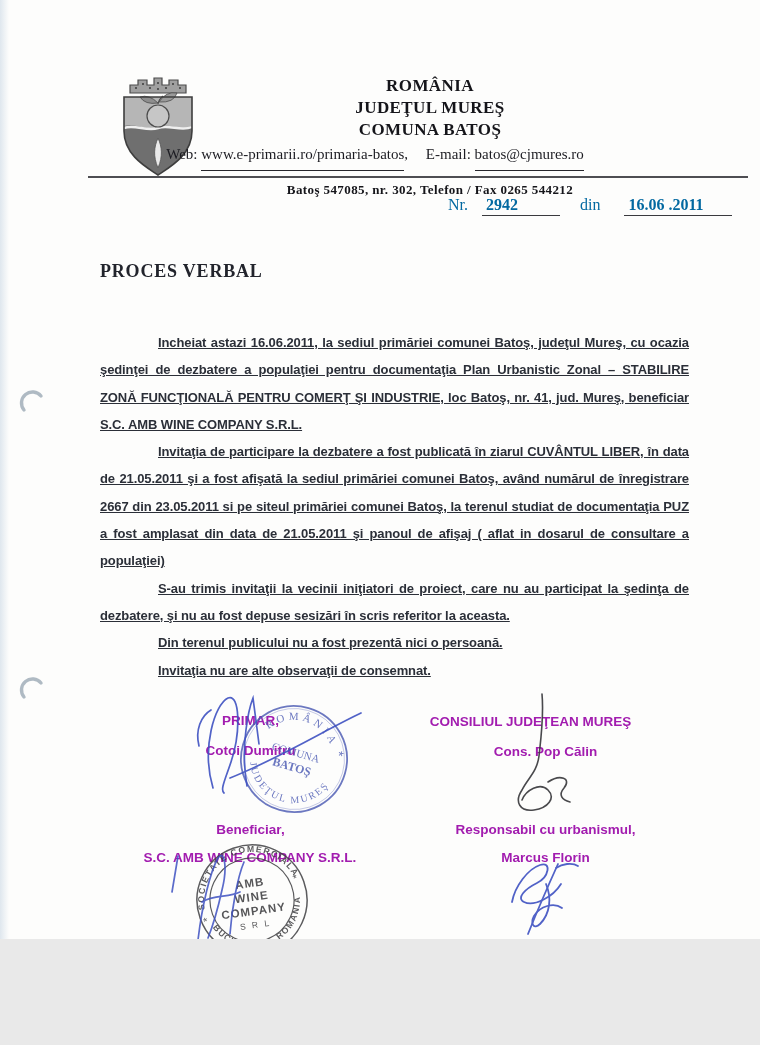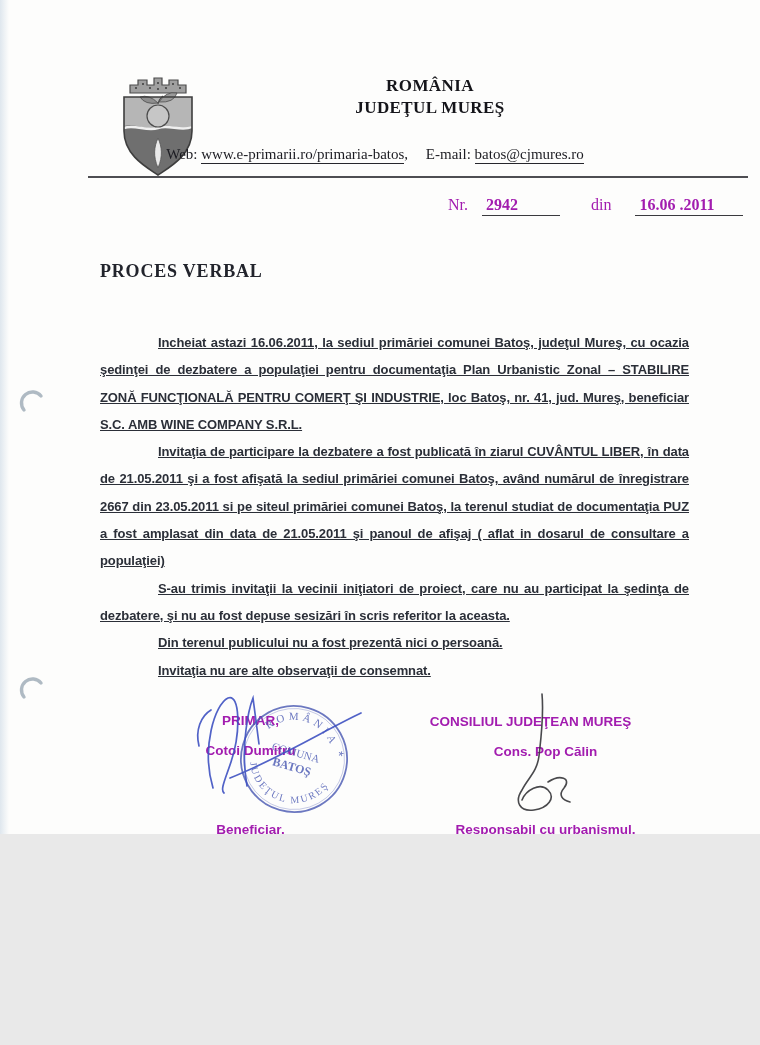--- a/index.html
+++ b/index.html
@@ -1,35 +1,35 @@
 <!DOCTYPE html>
 <html><head>
 <meta charset="utf-8">
 <style>
   html,body { margin:0; padding:0; background:#e9e9e9; }
   .page {
-    position:relative; width:760px; height:834px; margin:0 auto;
+    position:relative; width:760px; height:939px; margin:0 auto;
     background:#fefefdf5; background-color:#fdfdfc; overflow:hidden;
     font-family:"Liberation Sans", sans-serif; color:#2b2f38;
   }
   .edge-tint {
     position:absolute; left:0; top:0; bottom:0; width:10px;
     background:linear-gradient(90deg,#dfe7ee 0%, rgba(255,255,255,0) 90%);
   }
   .abs { position:absolute; }
   .hdr-line { left:130px; width:600px; text-align:center; font-family:"Liberation Serif",serif; font-weight:bold; color:#15151a; font-size:17px; letter-spacing:.4px; }
   .web-line { left:95px; top:146px; width:560px; text-align:center; font-family:"Liberation Serif",serif; font-size:15px; color:#1c1c22; }
-  .web-line .lnk { border-bottom:1px solid #26262c; padding-bottom:1px; }
+  .web-line .lnk { border-bottom:1px solid #26262c; padding-bottom:8px; }
   .web-line .gap { display:inline-block; width:14px; }
   .rule { left:88px; top:176px; width:660px; height:2px; background:#4e4e52; }
   .addr-line { top:182px; font-size:13px; }
-  .nr-row { left:448px; top:196px; display:flex; align-items:baseline; font-family:"Liberation Serif",serif; font-size:16px; color:#a21caf; }
+  .nr-row { left:448px; top:196px; display:flex; align-items:baseline; font-family:"Liberation Serif",serif; font-size:16px; color:#0369a1; }
   .nr-row .val { display:inline-block; text-align:left; font-weight:bold; border-bottom:1.6px solid #3a3a3e; padding:0 4px 1px 4px; }
   .nr-row .v-nr { min-width:70px; margin-left:14px; }
-  .nr-row .lbl-din { margin-left:31px; }
+  .nr-row .lbl-din { margin-left:20px; }
   .nr-row .v-date { min-width:100px; margin-left:24px; }
   .doc-title { left:100px; top:261px; width:590px; text-align:left; font-family:"Liberation Serif",serif; font-weight:bold; font-size:18px; letter-spacing:.8px; color:#22242c; }
   .bodytext { left:100px; top:329px; width:589px; }
   .bodytext p {
     margin:0; text-indent:58px; text-align:justify;
     font-size:13px; font-weight:bold; line-height:27.3px;
     color:#2b2f38; letter-spacing:-0.1px;text-decoration:underline;
   }
   .sig { position:absolute; font-weight:bold; font-size:13.5px; color:#a21caf; text-align:center; }
   svg text { user-select:none; }
@@ -66,30 +66,32 @@
     <path d="M46 31 q-9 -9 -18 -6 q5 8 18 6 z" fill="#8e8e8e" stroke="#4c4c4c" stroke-width="0.8"></path>
     <path d="M47 30 q7 -11 18 -9 q-3 10 -18 9 z" fill="#9a9a9a" stroke="#4c4c4c" stroke-width="0.8"></path>
     <path d="M46 32 q1 -5 5 -8" fill="none" stroke="#4c4c4c" stroke-width="1.2"></path>
     <circle cx="46" cy="44" r="11" fill="#c6c6c6" stroke="#4c4c4c" stroke-width="1.2"></circle>
     <path d="M46 66 c4 9 5 18 0 30 c-5 -12 -4 -21 0 -30 z" fill="#e9e9e9" stroke="#555" stroke-width="0.8"></path>
     <path d="M12 25 h68 v34 c0 24 -22 36 -34 44 c-12 -8 -34 -20 -34 -44 z" fill="none" stroke="#3e3e3e" stroke-width="1.6"></path>
   </svg>
 
   <div class="abs hdr-line" style="top:76px">ROMÂNIA</div>
   <div class="abs hdr-line" style="top:98px">JUDEŢUL MUREŞ</div>
+  <div class="abs hdr-line" style="top:120px">COMUNA BATOŞ</div>
 
   <div class="abs web-line">
     <span>Web:</span>
     <span class="lnk">www.e-primarii.ro/primaria-batos</span><span>,</span><span class="gap"></span>
     <span>E-mail:</span>
     <span class="lnk">batos@cjmures.ro</span>
   </div>
 
   <div class="abs rule"></div>
 
+  <div class="abs hdr-line addr-line">Batoş 547085, nr. 302, Telefon / Fax 0265 544212</div>
 
   <div class="abs nr-row">
     <span>Nr.</span>
     <span class="val v-nr">2942</span>
     <span class="lbl-din">din</span>
     <span class="val v-date">16.06 .2011</span>
   </div>
 
   <div class="abs doc-title">PROCES VERBAL</div>
 

